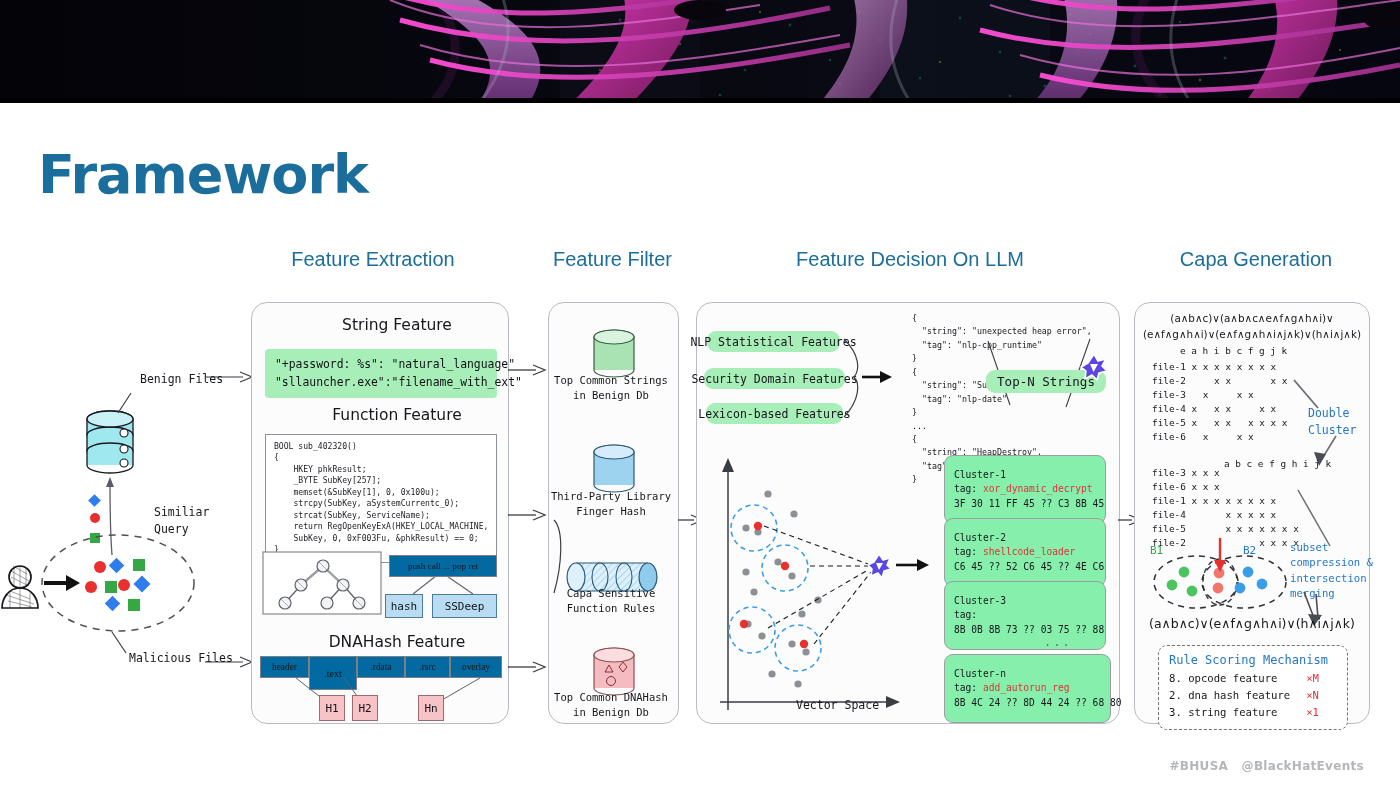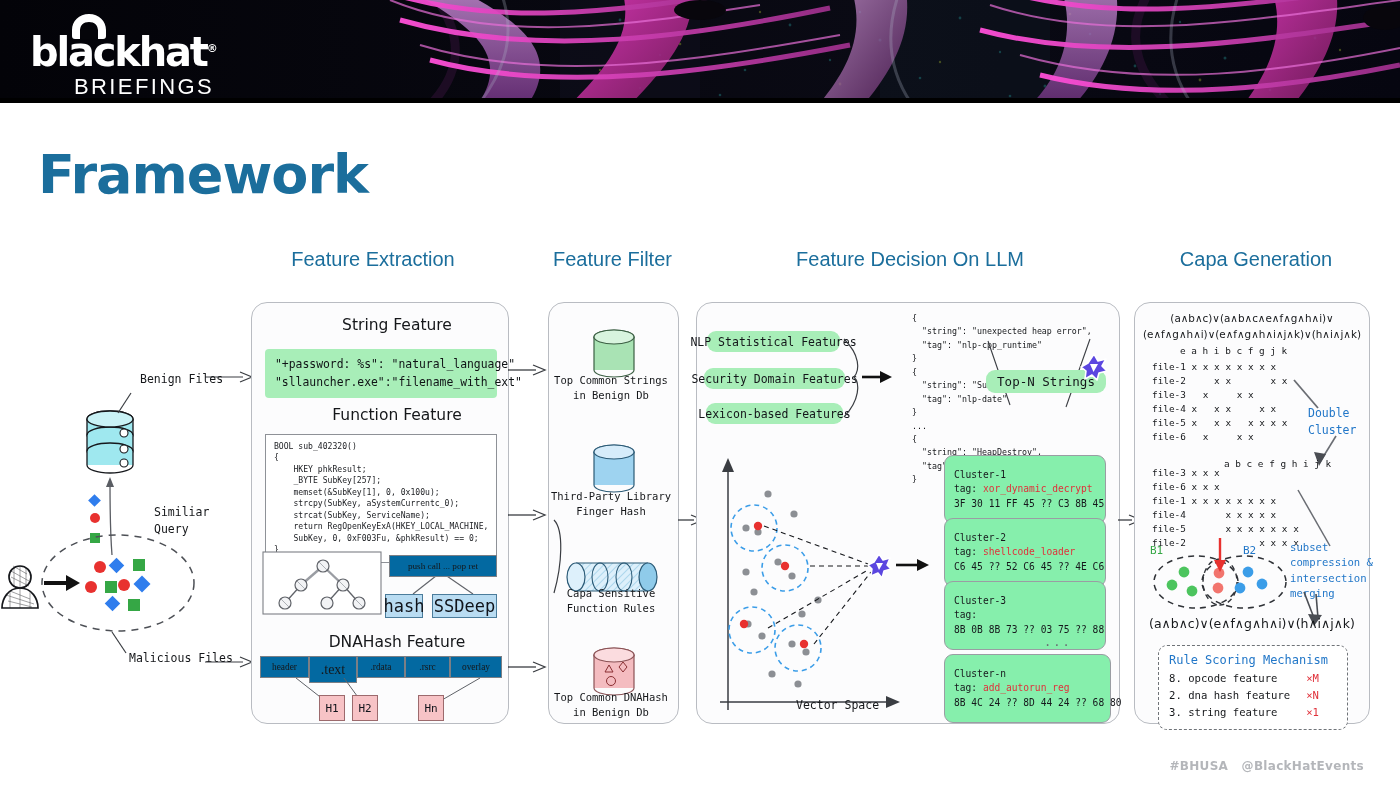--- a/index.html
+++ b/index.html
@@ -109,21 +109,21 @@
     display: flex; align-items: center; justify-content: center;
     font-family: Liberation Serif, serif;
     font-size: 10px; color: #15171a; white-space: nowrap;
   }
   .bluebox {
     position: absolute;
     background: #b9dcf2;
     border: 1.2px solid #4b7c9b;
     display: flex; align-items: center; justify-content: center;
     font-family: "DejaVu Sans Mono", monospace;
-    font-size: 17px; color: #10131a; white-space: nowrap;
+    font-size: 11px; color: #10131a; white-space: nowrap;
   }
   .pinkbox {
     position: absolute;
     background: #f7c3c6;
     border: 1.2px solid #9c6a6d;
     display: flex; align-items: center; justify-content: center;
     font-family: "DejaVu Sans Mono", monospace;
     font-size: 11px; color: #10131a; white-space: nowrap;
   }
   .clusterbox {
@@ -286,28 +286,20 @@
     <g fill="none" stroke="#b0b8c8" stroke-width="3" opacity="0.28">
       <path d="M500,-10 C520,40 500,80 470,115"></path>
       <path d="M1180,-10 C1160,45 1175,85 1200,115"></path>
       <path d="M900,-10 C880,45 895,85 920,115"></path>
     </g>
     <ellipse cx="700" cy="10" rx="26" ry="10" fill="#08060c"></ellipse>
     <ellipse cx="1385" cy="18" rx="22" ry="12" fill="#08060c"></ellipse>
     <rect x="0" y="98" width="1400" height="5" fill="#000"></rect>
   </svg>
 
-  <div id="logo-wrap">
-    <svg id="logo-hat" viewBox="0 0 46 30">
-      <path d="M23 2 C13 2 6 9 6 18 L6 24 C6 26 7 27 9 27 L14 27 L14 19 C14 13 17.5 10 23 10 C28.5 10 32 13 32 19 L32 27 L37 27 C39 27 40 26 40 24 L40 18 C40 9 33 2 23 2 Z" fill="#ffffff"></path>
-      <rect x="14" y="17" width="18" height="10" rx="2" fill="#05050a"></rect>
-    </svg>
-    <div id="logo-blackhat"><span>blackhat</span><span id="logo-reg">®</span></div>
-    <div id="logo-briefings">BRIEFINGS</div>
-  </div>
 </div>
 
 <div id="page-title">Framework</div>
 
 <div class="col-head" style="left:282px; top:248px; width:182px;">Feature Extraction</div>
 <div class="col-head" style="left:525px; top:248px; width:175px;">Feature Filter</div>
 <div class="col-head" style="left:786px; top:248px; width:248px;">Feature Decision On LLM</div>
 <div class="col-head" style="left:1155px; top:248px; width:202px;">Capa Generation</div>
 
 <div>
@@ -420,21 +412,21 @@
       <path d="M178,20 L210,42"></path>
   </g>
 </svg>
 <div class="plainbox" style="left:389px; top:555px; width:108px; height:22px; font-size:9.2px;">push call ... pop ret</div>
 <div class="bluebox" style="left:385px; top:594px; width:38px; height:24px;">hash</div>
 <div class="bluebox" style="left:432px; top:594px; width:65px; height:24px;">SSDeep</div>
 
 <div class="lbl hand" style="left:251px; top:633px; width:258px; text-align:center; font-size:15.5px;">DNAHash Feature</div>
 
 <div class="plainbox" style="left:260px;  top:656px; width:49px; height:22px; font-size:9.4px;">header</div>
-<div class="plainbox" style="left:309px;  top:656px; width:48px; height:27px; font-size:14px;">.text</div>
+<div class="plainbox" style="left:309px;  top:656px; width:48px; height:34px; font-size:10px;">.text</div>
 <div class="plainbox" style="left:357px;  top:656px; width:48px; height:22px; font-size:9.4px;">.rdata</div>
 <div class="plainbox" style="left:405px;  top:656px; width:45px; height:22px; font-size:9.4px;">.rsrc</div>
 <div class="plainbox" style="left:450px;  top:656px; width:52px; height:22px; font-size:9.4px;">overlay</div>
 
 <svg style="position:absolute; left:260px; top:678px;" width="245" height="24">
   <g stroke="#5f6268" stroke-width="1" fill="none">
     <path d="M36,0 L64,22"></path>
       <path d="M84,0 L100,22"></path>
       <path d="M220,0 L182,22"></path>
   </g>

